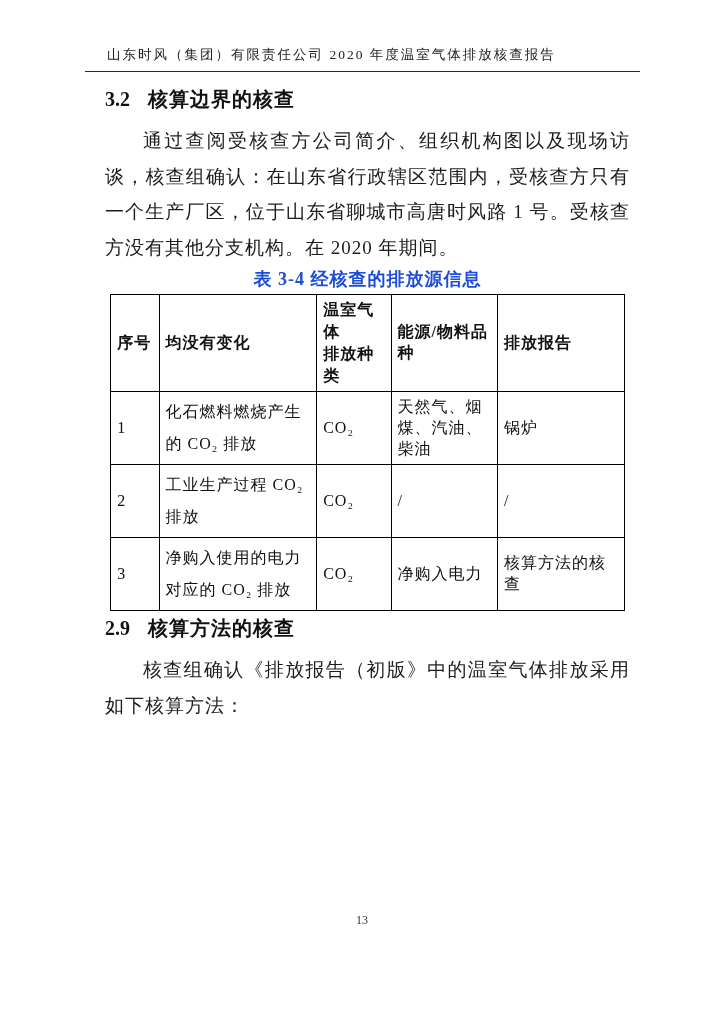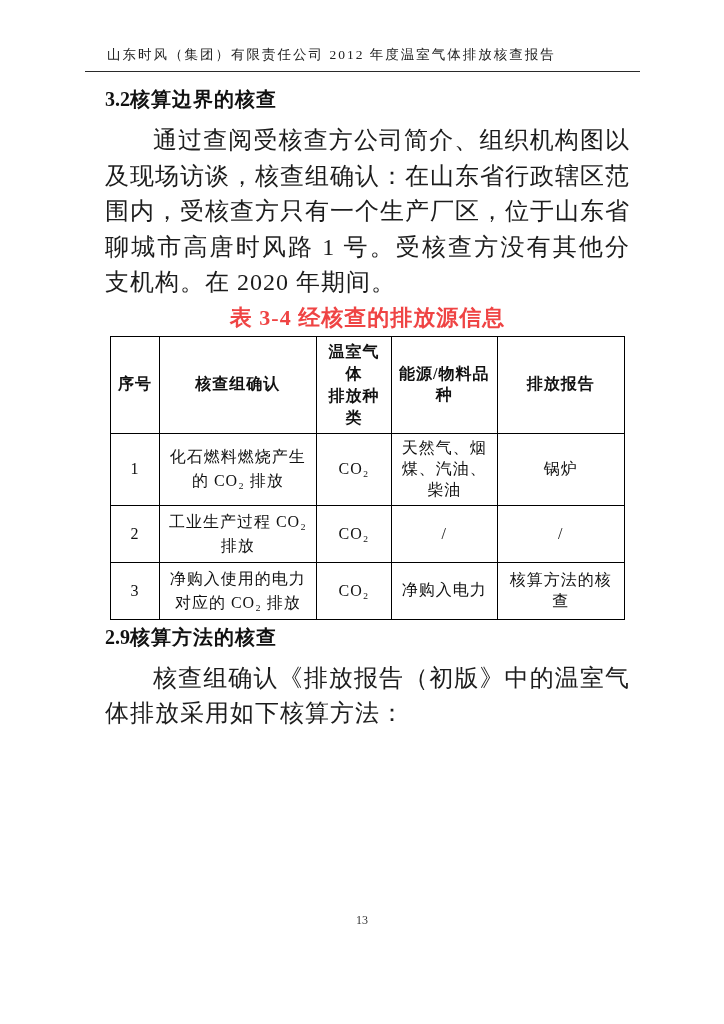--- a/index.html
+++ b/index.html
@@ -39,89 +39,90 @@
     right: 94px;
   }
   h2.section-heading {
     margin: 0 0 10px 0;
     font-size: 20px;
     font-weight: bold;
     color: #111;
     letter-spacing: 1px;
   }
   h2.section-heading .sec-num {
+    margin-right: 18px;
     letter-spacing: 0;
   }
   p.body-para {
     margin: 0;
-    font-size: 24px;
+    font-size: 19px;
     line-height: 35.5px;
     text-indent: 2em;
     text-align: justify;
     text-justify: inter-character;
     letter-spacing: 1px;
     color: #1c1c1c;
   }
   .table-caption {
     margin: 2px 0 3px 0;
     text-align: center;
-    font-size: 22px;
+    font-size: 18px;
     font-weight: bold;
     letter-spacing: 1px;
-    color: #ef4444;
+    color: #1d4ed8;
   }
   table.emissions-table {
     width: 98%;
     margin: 0 auto 4px auto;
     border-collapse: collapse;
     table-layout: fixed;
   }
   table.emissions-table th,
   table.emissions-table td {
     border: 1.5px solid #000;
     font-size: 16px;
-    text-align: center;
+    text-align: left;
     vertical-align: middle;
     padding: 4px 6px;
     color: #111;
     letter-spacing: 1px;
   }
   table.emissions-table th {
     font-weight: bold;
     height: 44px;
   }
   th.multiline {
     white-space: pre-line;
     line-height: 22px;
   }
   td.cell-left {
     text-align: justify;
     text-justify: inter-character;
-    line-height: 24px;
+    line-height: 32px;
   }
   tr.row-tall td { height: 46px; }
   tr.row-short td { height: 22px; }
   .s33 { margin-top: 20px; }
   .page-number {
     position: absolute;
     bottom: 96px;
     left: 0;
     width: 100%;
     text-align: center;
     font-size: 12px;
     color: #333;
   }
 </style>
 </head>
 <body>
 
 <div class="page">
 
   <div class="doc-header">
-    <span class="header-text">山东时风（集团）有限责任公司 2012 年度温室气体排放核查报告</span>
+    <span class="header-text">山东时风（集团）有限责任公司 2020 年度温室气体排放核查报告</span>
   </div>
 
   <div class="content">
 
     <h2 class="section-heading">
       <span class="sec-num">3.2</span><span>核算边界的核查</span>
     </h2>
 
     <p class="body-para">通过查阅受核查方公司简介、组织机构图以及现场访谈，核查组确认：在山东省行政辖区范围内，受核查方只有一个生产厂区，位于山东省聊城市高唐时风路 1 号。受核查方没有其他分支机构。在 2020 年期间。</p>
 
@@ -131,21 +132,21 @@
       <colgroup>
         <col style="width:9.4%">
         <col style="width:30.7%">
         <col style="width:14.5%">
         <col style="width:20.7%">
         <col style="width:24.7%">
       </colgroup>
       <thead>
         <tr>
           <th>序号</th>
-          <th>核查组确认</th>
+          <th>均没有变化</th>
           <th class="multiline">温室气体
 排放种类</th>
           <th>能源/物料品种</th>
           <th>排放报告</th>
         </tr>
       </thead>
       <tbody>
         <tr class="row-tall">
           <td>1</td>
           <td class="cell-left">化石燃料燃烧产生的 CO₂ 排放</td>

